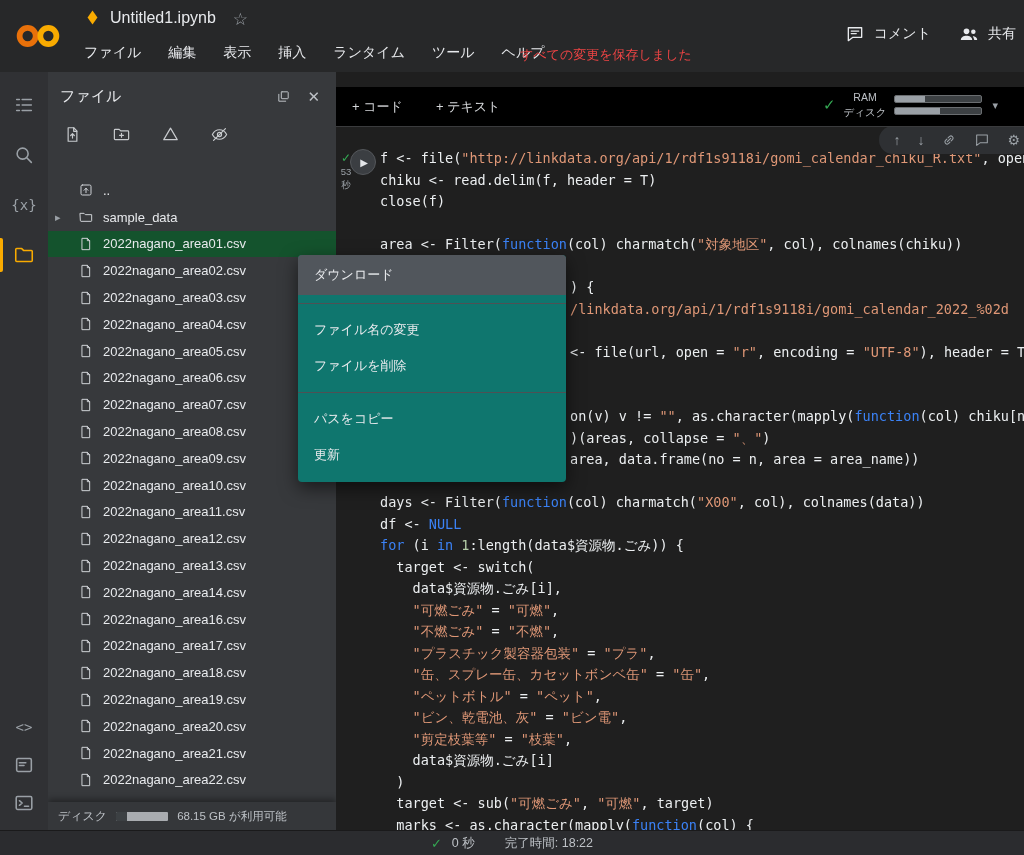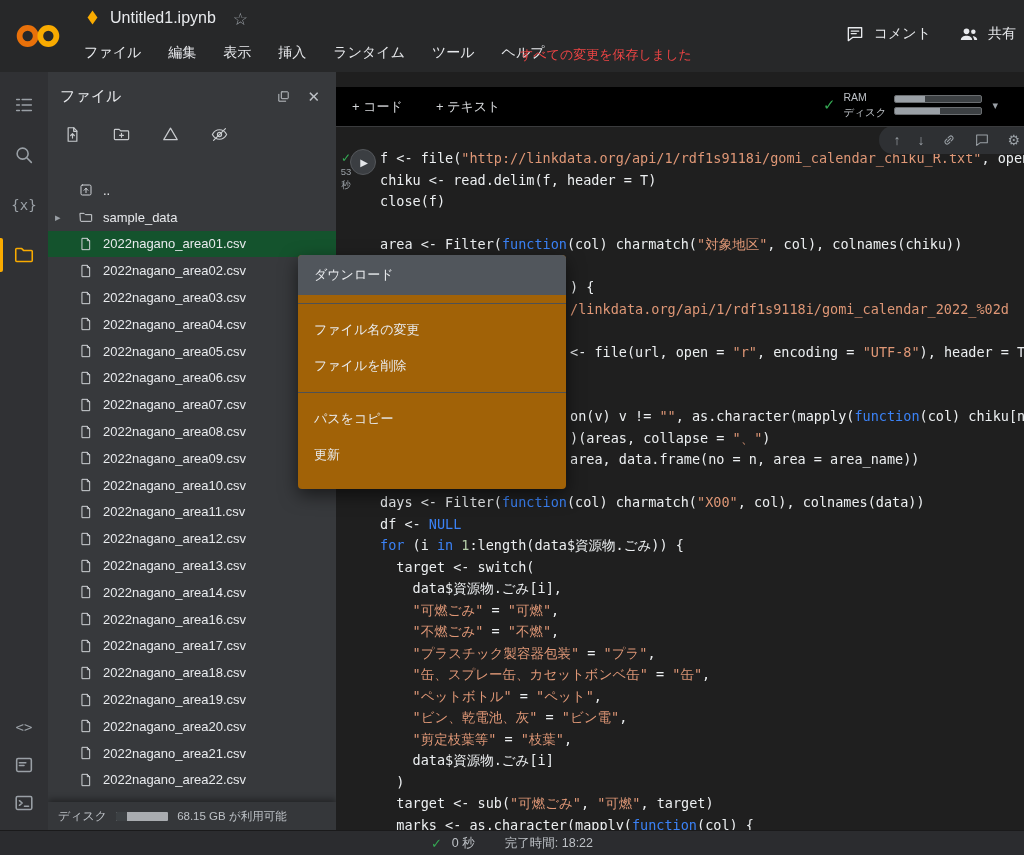--- a/index.html
+++ b/index.html
@@ -53,21 +53,21 @@
   #disk-bar i{position:absolute;left:0;top:0;bottom:0;width:11px;background:#3c4043}
   #disk-available{font-size:11.5px;color:#bdc1c6;white-space:nowrap}
 
   
   #notebook-toolbar{position:absolute;left:336px;top:87px;width:728px;height:40px;background:#000000;border-bottom:1px solid #3a3b3d;z-index:2}
   .nbtn{position:absolute;top:0;height:39px;display:flex;align-items:center;font-size:13px;color:#d5d7da;cursor:pointer}
   #add-code{left:16px}
   #add-text{left:100px}
   #resource-widget{position:absolute;right:66px;top:3px;display:flex;align-items:center;gap:8px;cursor:pointer}
   #resource-check{color:#34a853;font-size:15px}
-  .res-labels{display:flex;flex-direction:column;align-items:flex-start;font-size:10.5px;color:#bdc1c6;line-height:15px}
+  .res-labels{display:flex;flex-direction:column;align-items:center;font-size:10.5px;color:#bdc1c6;line-height:15px}
   .res-bars{display:flex;flex-direction:column;gap:4px}
   .res-bar{width:88px;height:8px;background:#3c4043;border:1px solid #6a6d70;border-radius:2px;position:relative;overflow:hidden}
   .res-bar i{position:absolute;left:0;top:0;bottom:0;background:#9aa0a6}
   #ram-fill{width:34%}
   #disk-fill{width:52%}
   #resource-caret{color:#9aa0a6;font-size:11px;margin-left:2px}
   #edit-btn{position:absolute;right:2px;top:3px;width:34px;height:34px;border:1px solid #5f6368;border-radius:8px;display:flex;align-items:center;justify-content:center;color:#e8eaed;font-size:16px;cursor:pointer}
 
   
   #editor{position:absolute;left:336px;top:112px;width:688px;height:718px;background:#1f1f1f;overflow:hidden;z-index:1}
@@ -81,21 +81,21 @@
   #cell-toolbar svg{width:16px;height:16px;fill:none;stroke:currentColor;stroke-width:1.6;stroke-linecap:round;stroke-linejoin:round;cursor:pointer}
   #code-block{position:absolute;left:44px;top:36px;font-family:"DejaVu Sans Mono",monospace;font-size:13.5px;line-height:21.5px;white-space:pre}
   .code-line{height:21.5px}
   .tk-p{color:#eceff1}
   .tk-k{color:#3b82f6}
   .tk-s{color:#df9776}
   .tk-u{color:#df9776;}
   .tk-n{color:#b5cea8}
 
   
-  #context-menu{position:absolute;left:298px;top:255px;width:268px;background:#a16207;border-radius:4px;box-shadow:0 6px 18px rgba(0,0,0,.55);z-index:10;padding-bottom:16px;overflow:hidden}
+  #context-menu{position:absolute;left:298px;top:255px;width:268px;background:#0f766e;border-radius:4px;box-shadow:0 6px 18px rgba(0,0,0,.55);z-index:10;padding-bottom:9px;overflow:hidden}
   .cm-item{height:36px;display:flex;align-items:center;padding-left:16px;font-size:13px;color:#e8eaed;cursor:pointer}
   .cm-item.hl{height:40px;background:#51565c}
   .cm-divider{height:1px;background:#4e5154;margin:8px 0}
 
   
   #statusbar{position:absolute;left:0;bottom:0;width:1024px;height:25px;background:#2b2c2f;border-top:1px solid #1a1a1b;display:flex;align-items:center;justify-content:center;gap:10px;font-size:12.5px;color:#bdc1c6;z-index:6}
   #status-check{color:#34a853;font-size:13px}
   #status-done{margin-left:20px}
 </style>
 </head>

